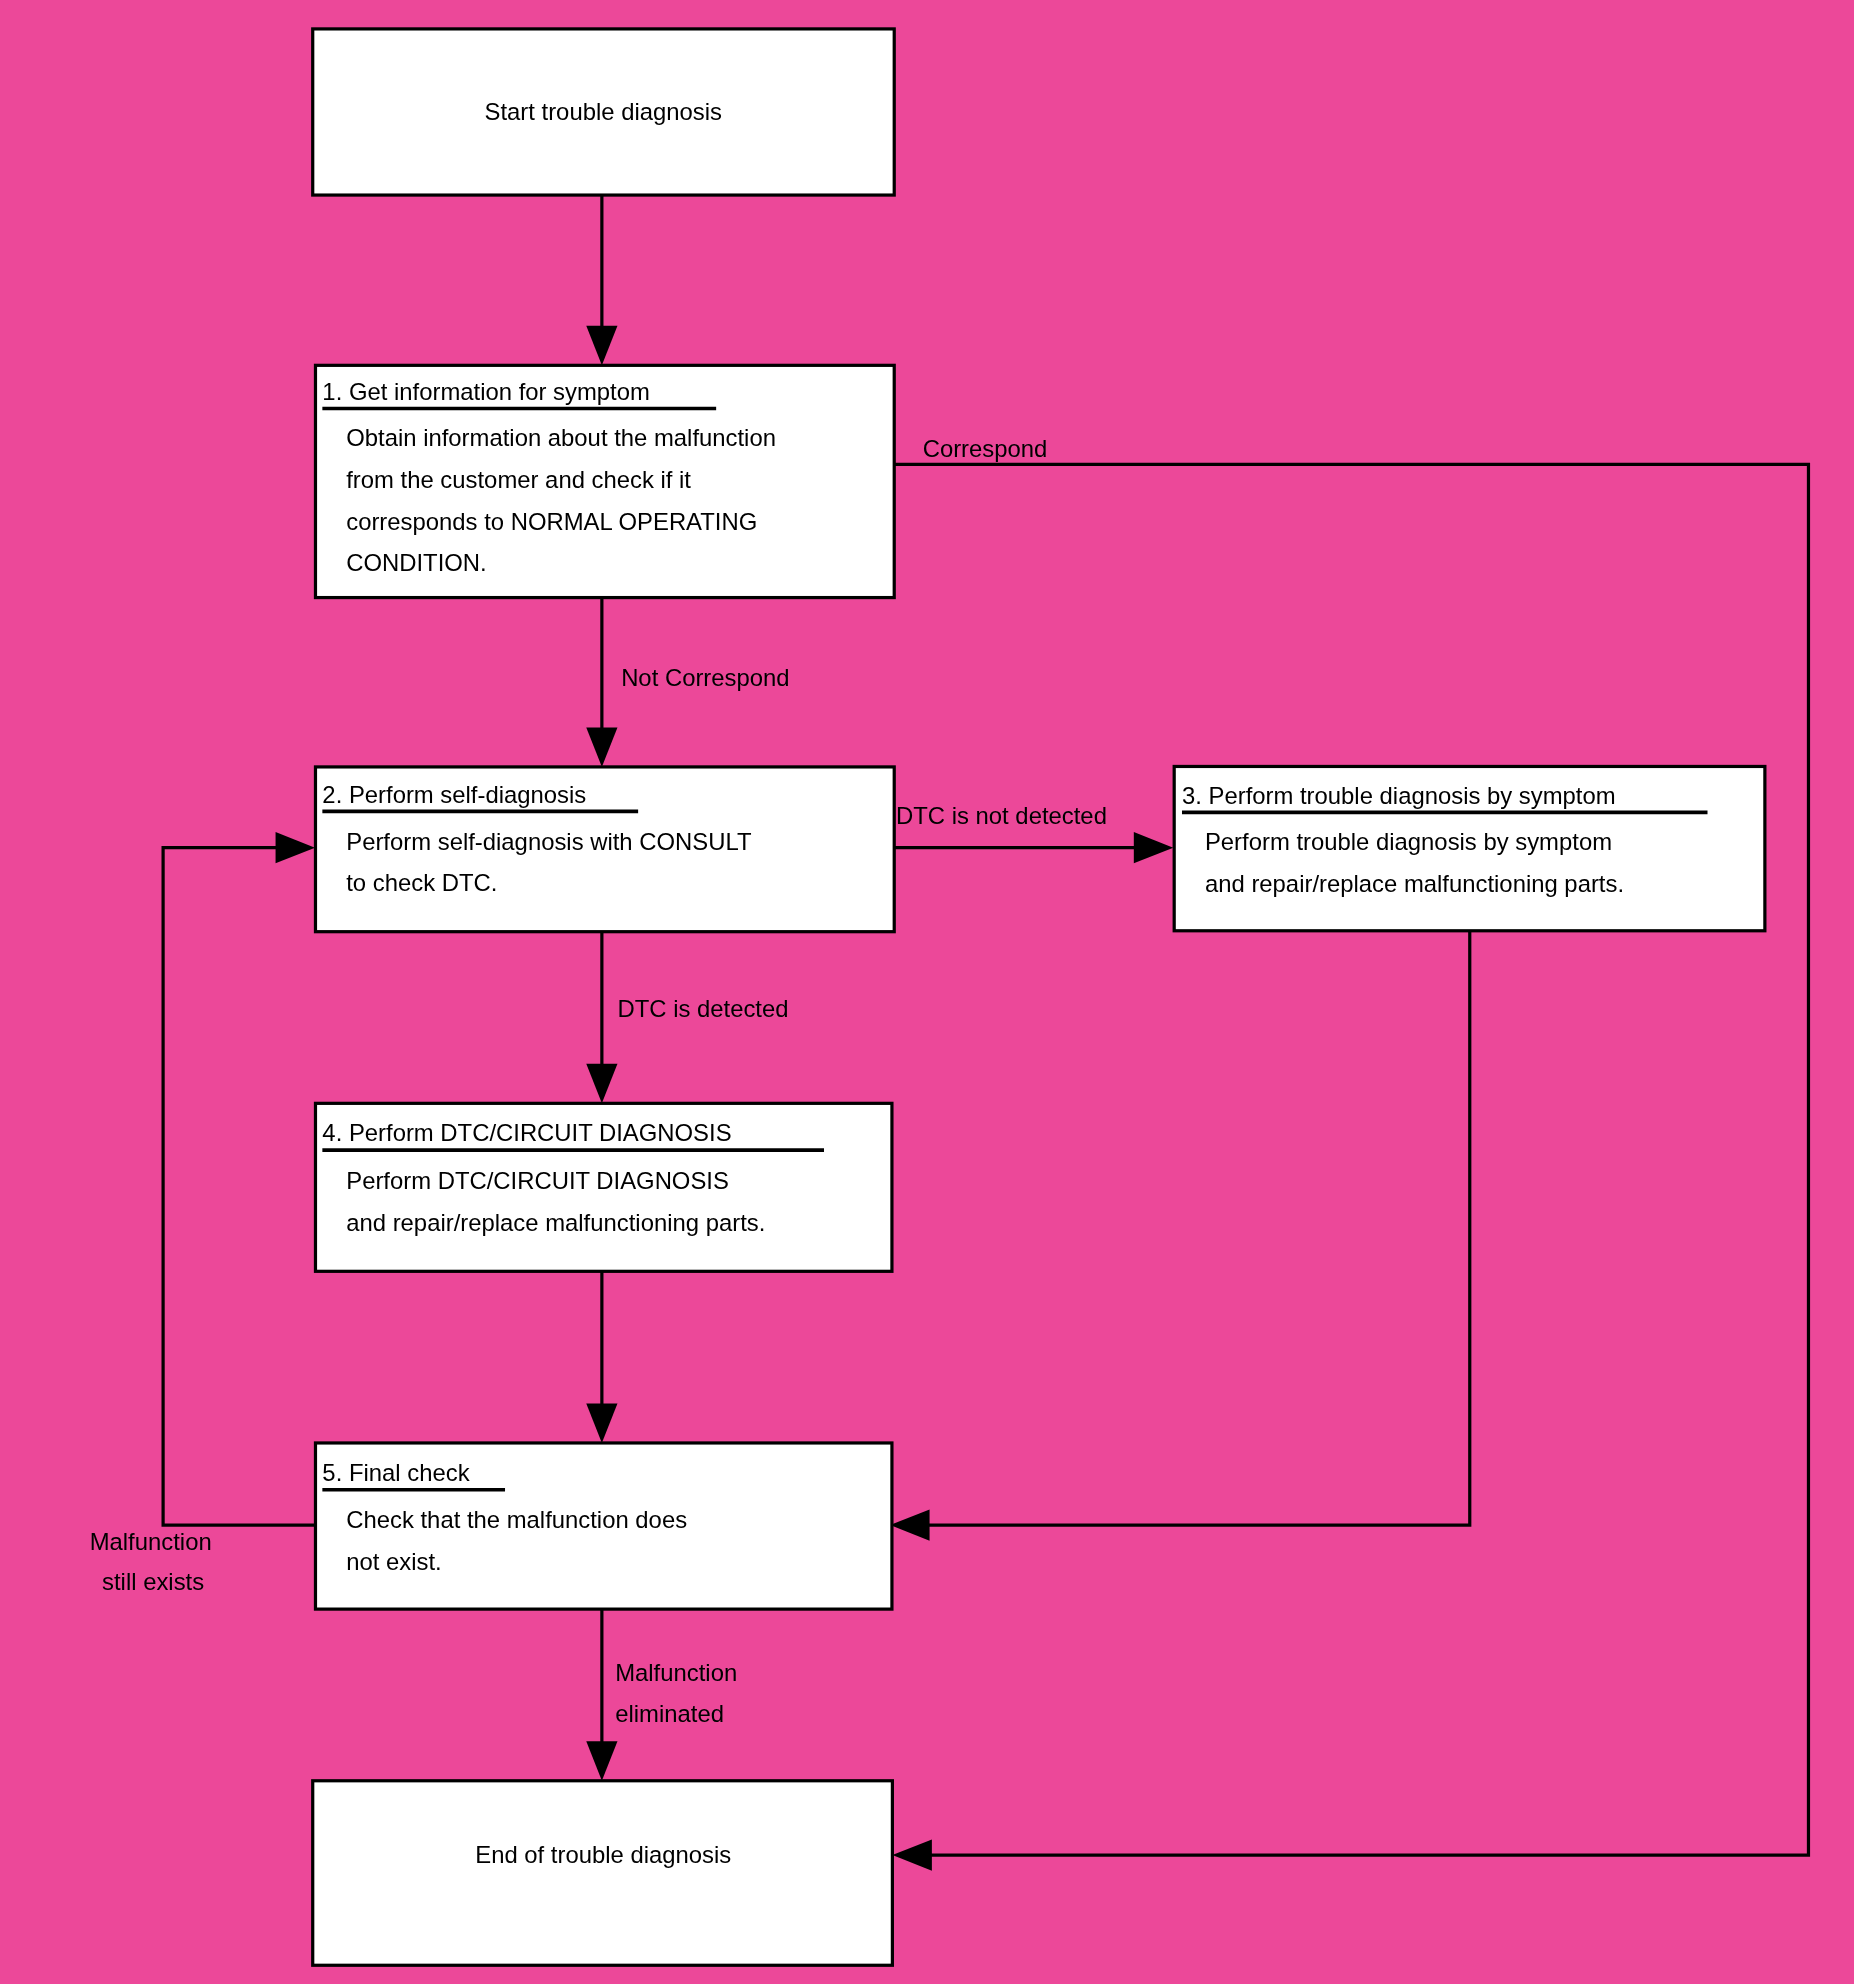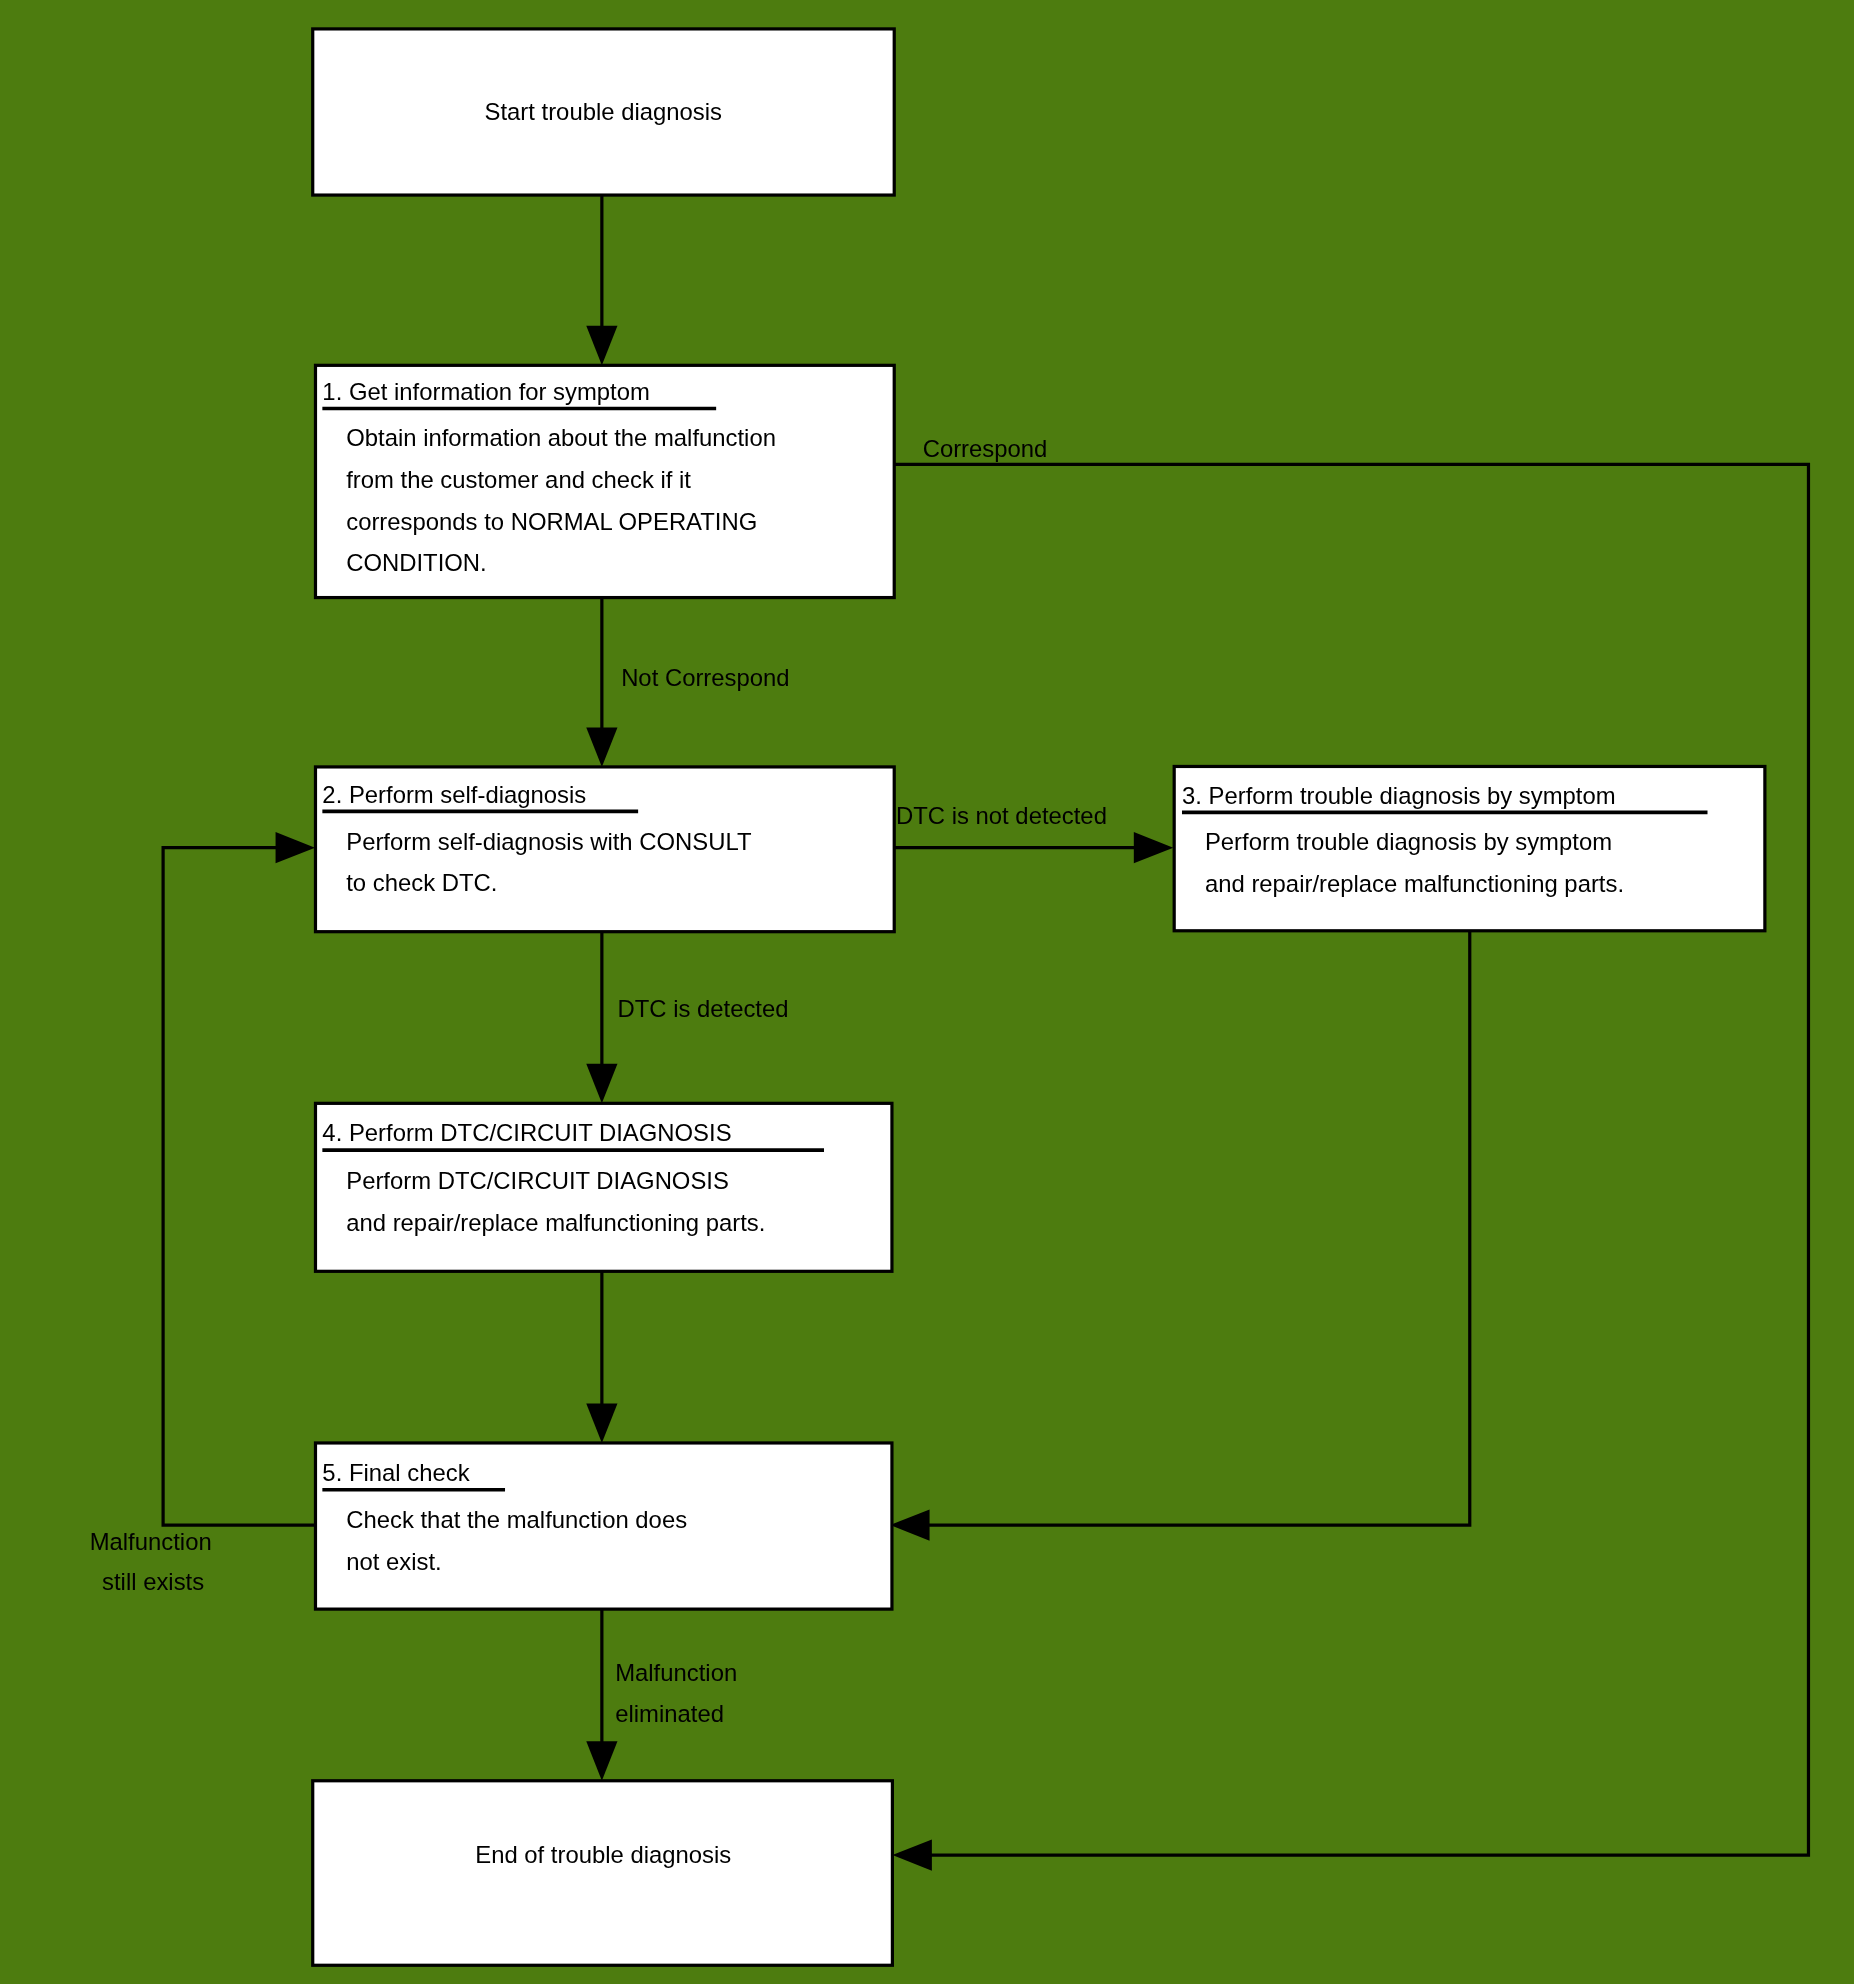--- a/index.html
+++ b/index.html
@@ -8,21 +8,21 @@
     padding: 0;
     background: #ffffff;
   }
   body {
     font-family: "Liberation Sans", sans-serif;
   }
   #flow-root {
     position: relative;
     width: 1855px;
     height: 1985px;
-    background: #4d7c0f;
+    background: #ec4899;
     overflow: hidden;
   }
   svg#flow-svg {
     position: absolute;
     top: 0;
     left: 0;
     width: 1855px;
     height: 1985px;
     display: block;
   }

